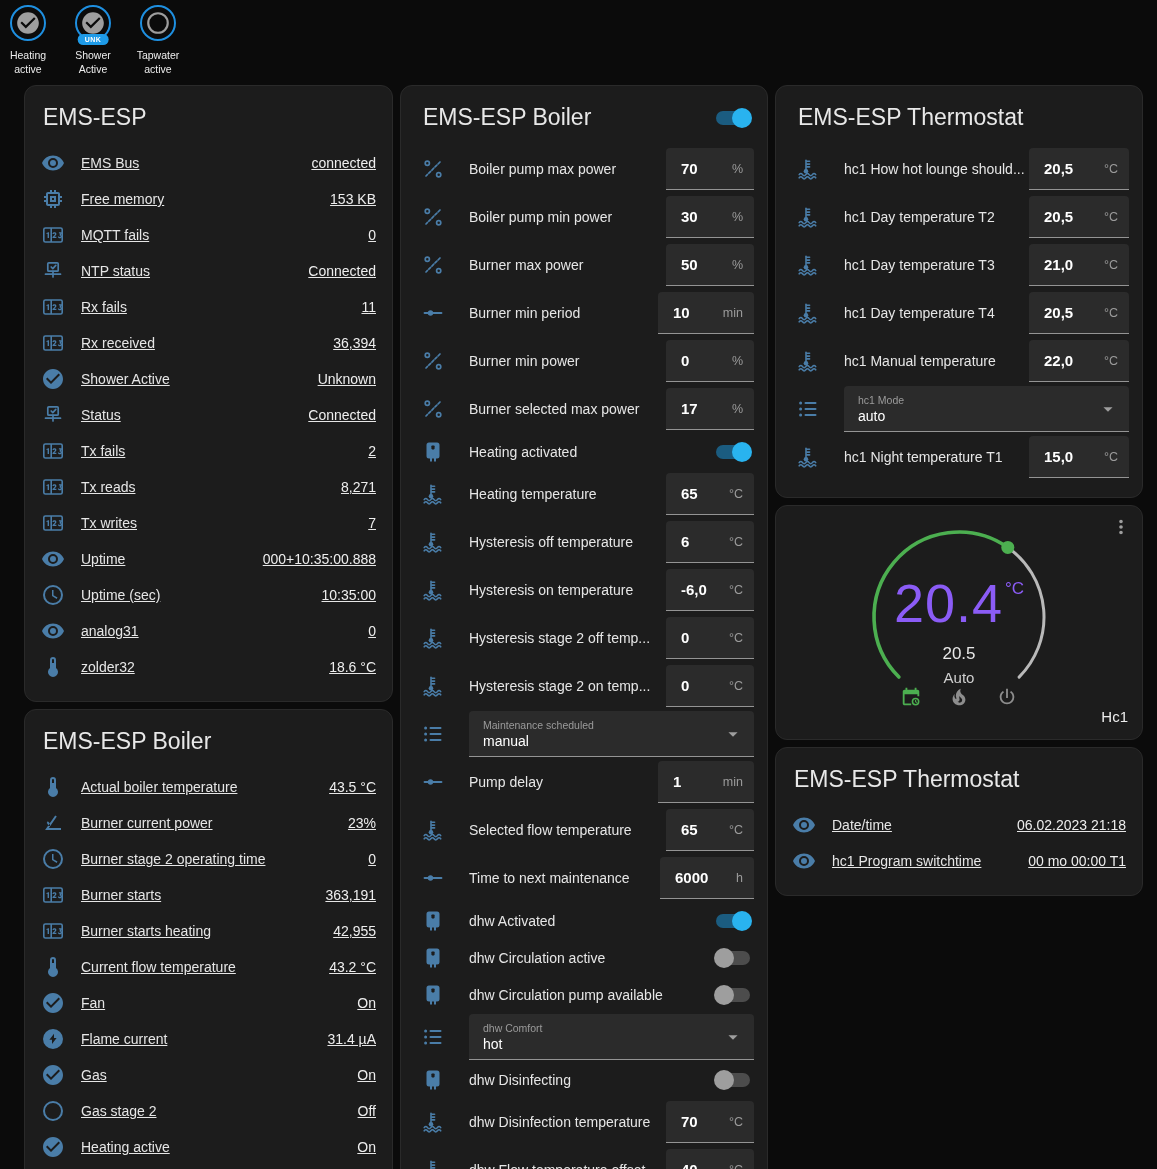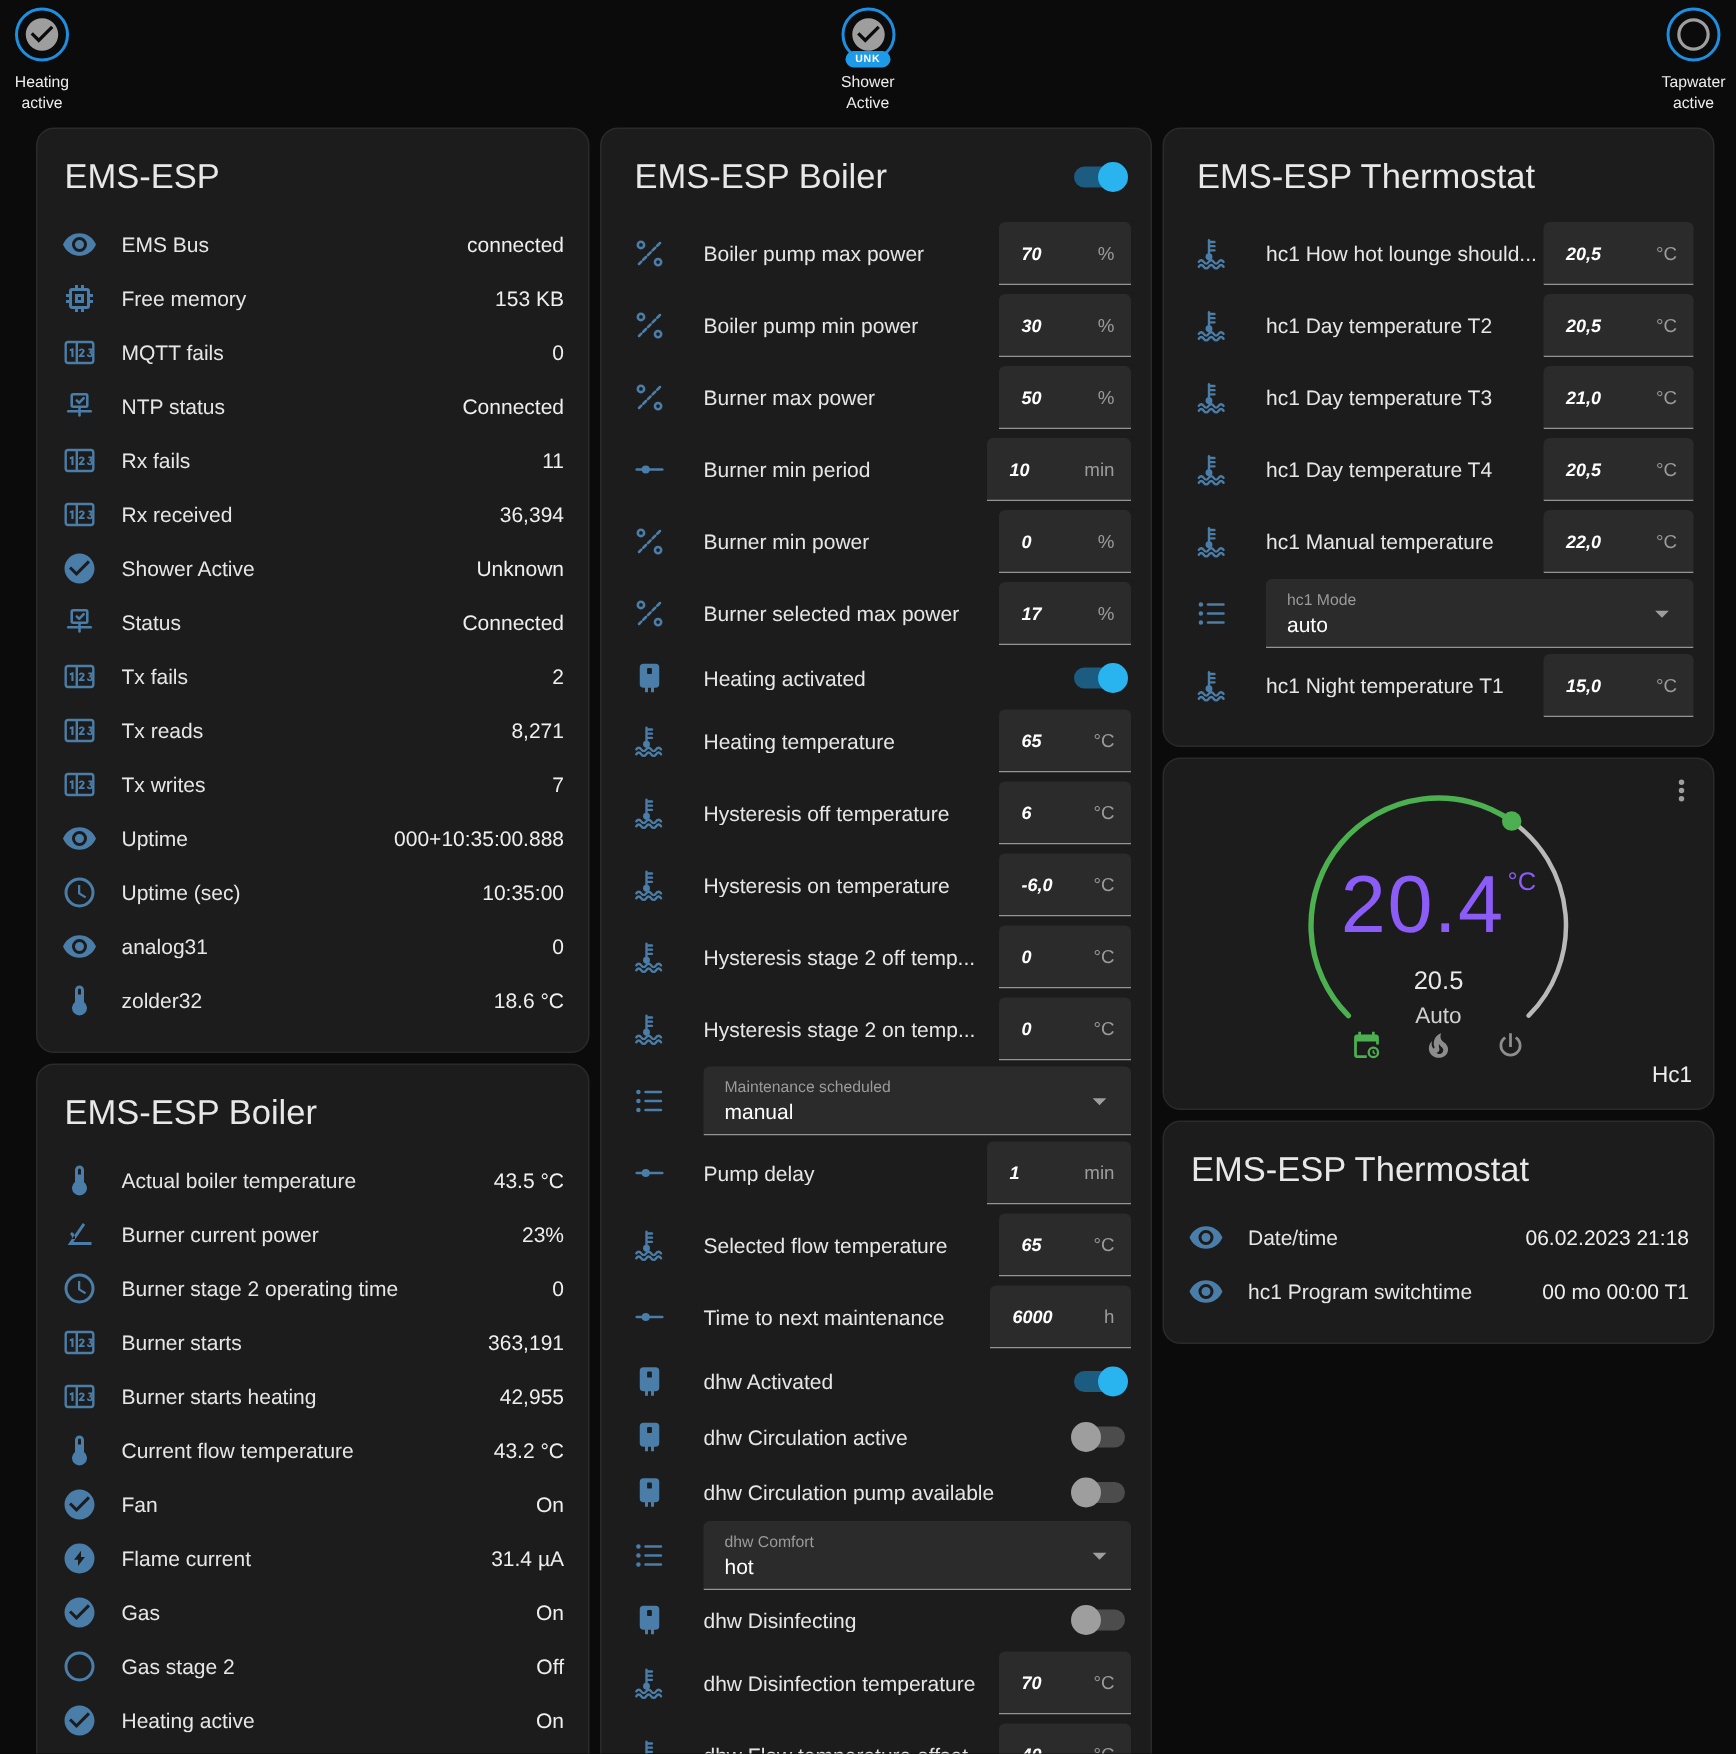--- a/index.html
+++ b/index.html
@@ -1,20 +1,20 @@
 <!DOCTYPE html>
 <html><head>
 <meta charset="utf-8">
 <style>
   * { box-sizing: border-box; margin: 0; padding: 0; }
   html,body { width:1157px; height:1169px; overflow:hidden; background:#0b0b0b;
     font-family:"Liberation Sans", sans-serif; color:#e6e6e6; }
 
   
-  .badge-bar { height:85px; display:flex; justify-content:space-between; align-items:flex-start;
+  .badge-bar { height:85px; display:flex; justify-content:flex-start; align-items:flex-start;
     padding-top:5px; gap:9px; }
   .badge { width:56px; display:flex; flex-direction:column; align-items:center; }
   .badge-circle { position:relative; width:36px; height:36px; border-radius:50%;
     border:2px solid #1e8fe0; display:flex; align-items:center; justify-content:center; }
   .badge-circle svg { width:26px; height:26px; color:#9e9e9e; }
   .badge-sub { position:absolute; bottom:-6px; left:50%; transform:translateX(-50%);
     background:#1e9be8; color:#fff; font-size:7px; font-weight:bold; letter-spacing:.5px;
     padding:2px 7px; border-radius:8px; }
   .badge-label { margin-top:7px; font-size:10.5px; line-height:1.35; text-align:center; color:#ededed; }
 
@@ -24,32 +24,32 @@
   .col-left { width:369px; } .col-mid { width:368px; } .col-right { width:368px; }
   .card { background:#1c1c1c; border:1px solid #2a2a2a; border-radius:12px;
     padding:14px 16px 16px 16px; }
   .ctl-card { padding:14px 13px 16px 20px; }
   .card-title-row { display:flex; align-items:center; justify-content:space-between;
     margin:4px 0 14px 2px; }
   .card-title { font-size:23px; font-weight:400; color:#e8e8e8; }
 
   
   .row { display:flex; align-items:center; }
-  .srow { height:36px; }
+  .srow { height:36px;text-decoration:underline; }
   .ctl  { height:48px; }
   .trow { height:37px; }
   .row-icon { width:24px; height:24px; flex:none; color:#4a7da8; margin-right:16px; }
   .ctl .row-icon, .trow .row-icon { margin-right:24px; }
   .row-label { flex:1; font-size:14px; color:#e6e6e6; white-space:nowrap; overflow:hidden; }
   .row-value { font-size:14px; color:#eee; text-align:right; white-space:nowrap; }
 
   .num-box { height:42px; background:#2b2b2b; border-radius:4px 4px 0 0;
     border-bottom:1px solid #949494; display:flex; align-items:center;
     justify-content:space-between; padding:0 11px 0 15px; flex:none; }
-  .num-value { font-size:12px; font-weight:bold; color:#fff;font-style:italic; }
+  .num-value { font-size:15px; font-weight:bold; color:#fff; }
   .num-unit { font-size:12.5px; color:#9b9b9b; margin-left:8px; }
 
   .select-box { flex:1; height:46px; background:#2b2b2b; border-radius:4px 4px 0 0;
     border-bottom:1px solid #949494; display:flex; align-items:center;
     padding:4px 10px 4px 14px; }
   .select-inner { flex:1; display:flex; flex-direction:column; gap:2px; }
   .select-label { font-size:10.5px; color:#9b9b9b; }
   .select-value { font-size:14px; color:#fff; }
   .select-box svg { width:22px; height:22px; color:#9e9e9e; flex:none; }
 

